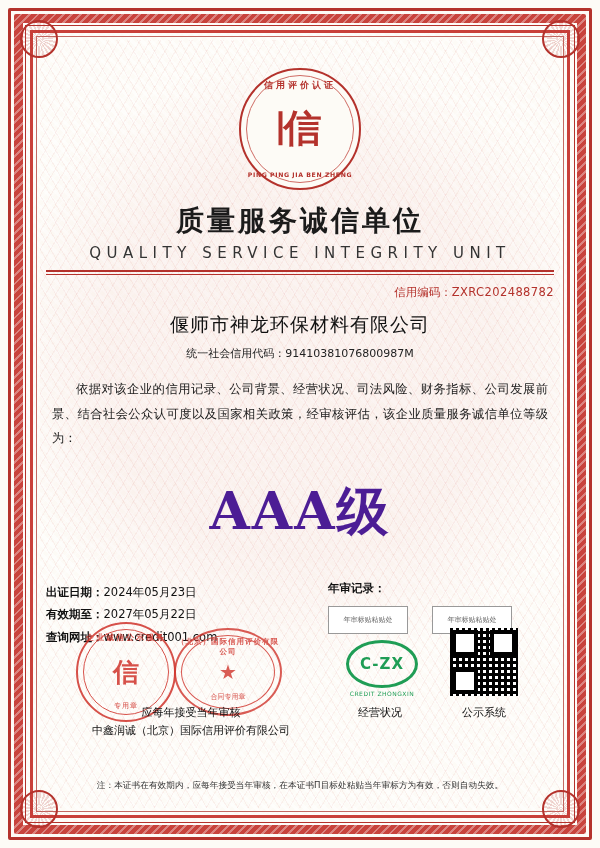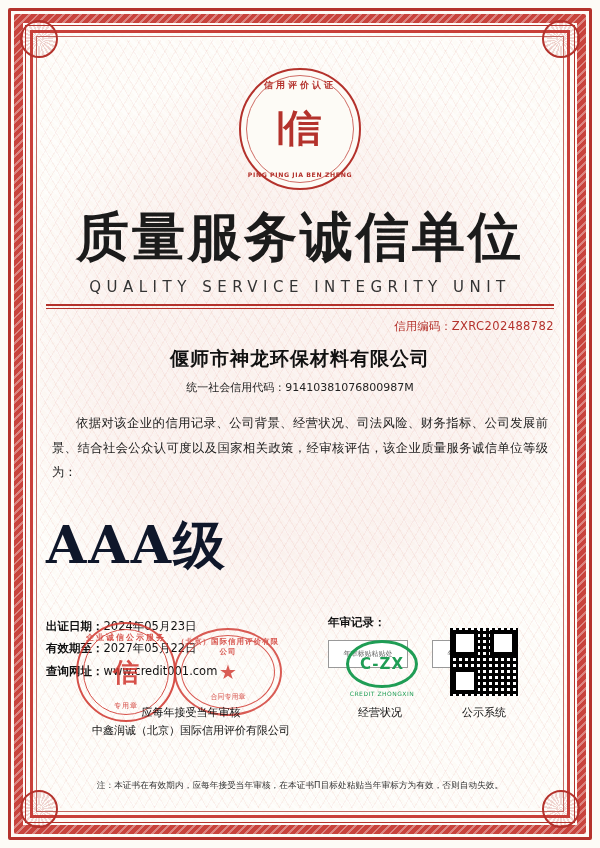--- a/index.html
+++ b/index.html
@@ -121,21 +121,21 @@
     text-align:center;
     font-size:6.2px;letter-spacing:.6px;color:#b4322c;
     font-weight:bold;
   }
 
   
   .title-cn{
     margin-top:12px;
     text-align:center;
     font-family:"DejaVu Serif","Liberation Serif",serif;
-    font-size:53px;font-weight:bold;letter-spacing:3px;
+    font-size:28px;font-weight:bold;letter-spacing:3px;
     color:#1b1b1b;
   }
   .title-en{
     margin-top:4px;
     text-align:center;
     font-size:15px;letter-spacing:5.5px;
     color:#333;
   }
   .title-rule{
     margin:8px auto 0;
@@ -152,21 +152,21 @@
     font-size:11.5px;
     color:#b4322c;
   }
   .credit-line .val{letter-spacing:.4px;}
 
   
   .company{
     margin-top:12px;
     text-align:center;
     font-family:"DejaVu Serif","Liberation Serif",serif;
-    font-size:19px;font-weight:bold;color:#111;
+    font-size:19px;font-weight:normal;color:#111;
     letter-spacing:1px;
   }
   .usci{
     margin-top:8px;
     text-align:center;
     font-size:11px;color:#222;
   }
 
   
   .body-text{
@@ -174,23 +174,24 @@
     font-size:12.3px;
     line-height:2.0;
     color:#1a1a1a;
     text-align:justify;
     text-indent:24px;
   }
 
   
   .grade{
     margin-top:26px;
+    text-align:center;
     font-family:"DejaVu Serif","Liberation Serif",serif;
     font-size:52px;font-weight:bold;
-    color:#0f172a;
+    color:#4c1d95;
     letter-spacing:2px;
   }
 
   
   .details{
     margin-top:34px;
     display:flex;
     align-items:flex-start;
   }
   .details-left{

